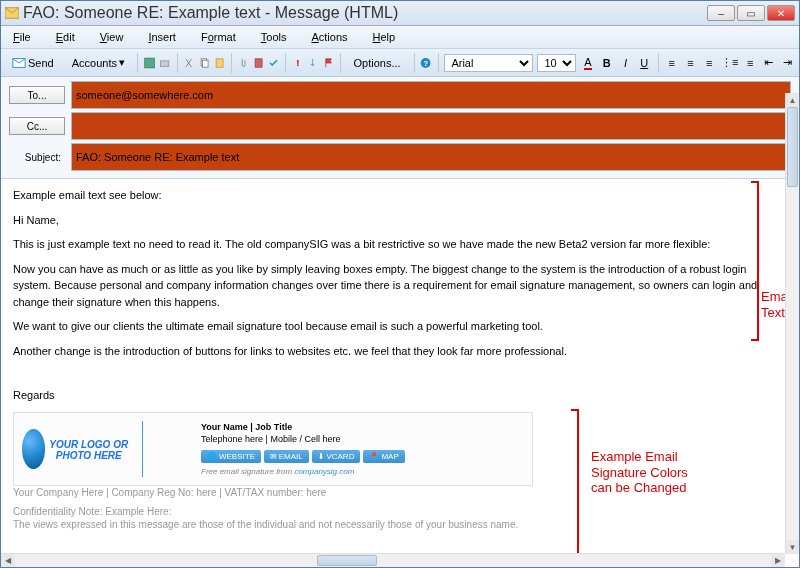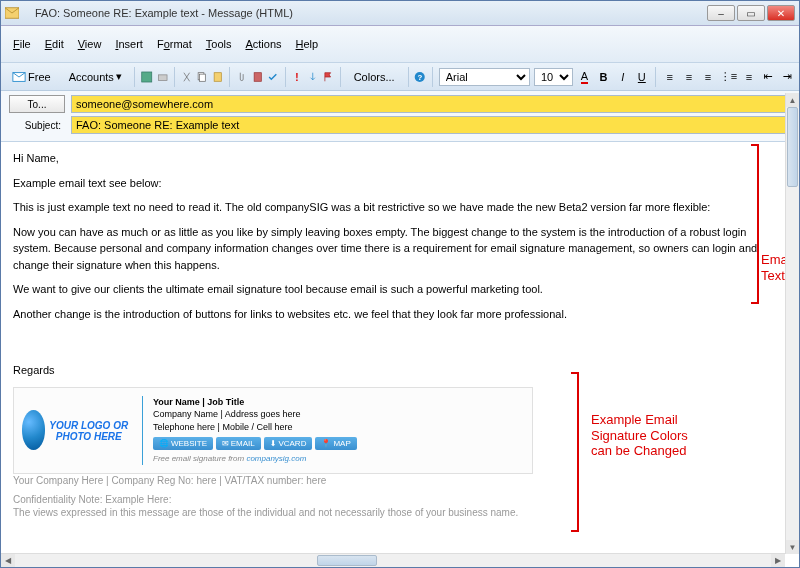--- a/index.html
+++ b/index.html
@@ -1,53 +1,53 @@
 <!DOCTYPE html>
 <html><head>
 <meta charset="utf-8">
 <style>
 * { margin: 0; padding: 0; box-sizing: border-box; font-family: Tahoma, sans-serif; }
 body { background: #fff; width: 800px; height: 568px; overflow: hidden; border: 1px solid #5a7aa8; }
 
 .titlebar { height: 25px; background: linear-gradient(#e8f0f8, #d4e2f0); display: flex; align-items: center; padding: 0 4px; border-bottom: 1px solid #aac; }
 .titlebar .icon { width: 14px; height: 14px; margin-right: 4px; }
-.titlebar .title { font-size: 11px; color: #333; flex: 1; margin-left: 12px; }
+.titlebar .title { font-size: 16px; color: #333; flex: 1; }
 .winbtns { display: flex; gap: 2px; }
 .winbtn { width: 28px; height: 16px; border-radius: 2px; display: flex; align-items: center; justify-content: center; font-size: 10px; color: #333; background: linear-gradient(#f8f8f8, #e0e0e0); border: 1px solid #999; }
 .winbtn.close { background: linear-gradient(#f28b82, #d93025); color: #fff; }
 
-.menubar { height: 20px; background: linear-gradient(#f4f8fc, #e2ecf6); display: flex; align-items: center; padding: 18px 6px; gap: 2px; border-bottom: 1px solid #c2d4e6; font-size: 11px; }
+.menubar { height: 20px; background: linear-gradient(#f4f8fc, #e2ecf6); display: flex; align-items: center; padding: 11px 6px; gap: 13px; border-bottom: 1px solid #c2d4e6; font-size: 11px; }
 .menubar span { padding: 2px 6px; cursor: default; }
 .menubar span u { text-decoration: underline; }
 
 .toolbar { height: 28px; background: linear-gradient(#eaf2fa, #d6e4f2); display: flex; align-items: center; padding: 0 4px; gap: 4px; border-bottom: 1px solid #b8cce0; font-size: 11px; }
 .tbtn { padding: 2px 6px; display: flex; align-items: center; gap: 2px; border: 1px solid transparent; }
 .ticon { width: 14px; height: 14px; display: inline-block; }
 .sep { width: 1px; height: 20px; background: #b8cce0; margin: 0 2px; }
 .fontsel { border: 1px solid #abc; background: #fff; height: 18px; font-size: 11px; padding: 0 2px; }
 .fmt-btn { width: 18px; height: 18px; display: flex; align-items: center; justify-content: center; font-size: 11px; border: 1px solid transparent; }
 
 .headers { padding: 4px 8px; background: #f4f8fc; border-bottom: 1px solid #c2d4e6; }
 .hrow { display: flex; align-items: center; margin-bottom: 3px; gap: 6px; }
 .hbtn { width: 56px; height: 18px; background: linear-gradient(#fdfdfd, #e8e8e8); border: 1px solid #999; font-size: 10px; display: flex; align-items: center; justify-content: center; cursor: pointer; }
 .hlabel { width: 56px; font-size: 10px; text-align: right; padding-right: 4px; }
-.hinput { flex: 1; height: 18px; border: 1px solid #abc; background: #fde047; font-size: 11px; padding: 0 4px; }
+.hinput { flex: 1; height: 28px; border: 1px solid #abc; background: #c2410c; font-size: 11px; padding: 0 4px; }
 
 .bodyarea { position: relative; padding: 8px 12px; font-size: 11px; line-height: 1.5; height: 440px; overflow: hidden; }
 .bodyarea p { margin-bottom: 8px; }
 
 .annot { position: absolute; color: #d00; font-size: 13px; }
 .bracket { position: absolute; border-right: 2px solid #d00; border-top: 2px solid #d00; border-bottom: 2px solid #d00; width: 8px; }
 
 .sigbox { margin-top: 6px; border: 1px solid #e0e0e0; padding: 8px; display: flex; gap: 10px; background: #fcfcfc; width: 520px; }
 .siglogo { width: 110px; display: flex; flex-direction: row; align-items: center; justify-content: center; }
 .siglogo .globe { width: 40px; height: 40px; border-radius: 50%; background: radial-gradient(circle at 30% 30%, #6bf, #28c, #059); position: relative; }
 .siglogo .logotext { color: #1a73e8; font-weight: bold; font-size: 10px; text-align: center; line-height: 1.1; margin-top: 2px; font-style: italic; }
 .sigdiv { width: 1px; background: #3aa0d8; }
-.siginfo { font-size: 9px; line-height: 1.4; }
+.siginfo { font-size: 9px; line-height: 1.4; margin-left: 48px; }
 .siginfo .nm { font-weight: bold; }
 .sigbtns { display: flex; gap: 3px; margin-top: 4px; }
 .sigbtn { background: linear-gradient(#5bb0e8, #3a90d0); color: #fff; font-size: 8px; padding: 1px 6px; border-radius: 2px; display: flex; align-items: center; gap: 2px; }
 .sigfree { font-size: 8px; color: #888; margin-top: 3px; font-style: italic; }
 .sigfree a { color: #3a90d0; text-decoration: none; }
 
 .footer { font-size: 10px; color: #999; line-height: 1.3; }
 
 .scrollbar-v { position: absolute; right: 1px; top: 93px; bottom: 14px; width: 14px; background: #f0f0f0; border-left: 1px solid #ddd; }
 .scrollbar-v .thumb { position: absolute; top: 14px; left: 1px; right: 1px; height: 80px; background: linear-gradient(90deg, #d8e4f0, #c0d4e8); border: 1px solid #abc; border-radius: 2px; }
@@ -83,21 +83,21 @@
   <span><u>A</u>ctions</span>
   <span><u>H</u>elp</span>
 </div>
 
 <div class="toolbar">
   <div class="tbtn">
     <svg class="ticon" viewBox="0 0 16 16">
         <rect width="14" height="10" x="1" y="3" fill="#fff" stroke="#28c"></rect>
         <path d="M1 3l7 5 7-5" stroke="#28c" fill="none"></path>
       </svg>
-    <span>Free</span>
+    <span>Send</span>
   </div>
   <div class="tbtn"><span>Accounts</span>▾</div>
   <div class="sep"></div>
   <svg class="ticon" viewBox="0 0 16 16">
       <rect width="14" height="14" x="1" y="1" fill="#5a8" stroke="#376"></rect>
     </svg>
   <svg class="ticon" viewBox="0 0 16 16">
       <rect width="12" height="8" x="2" y="5" fill="#ccc" stroke="#888"></rect>
     </svg>
   <div class="sep"></div>
@@ -126,21 +126,21 @@
       <text x="6" y="13" fill="#d00" font-size="14" font-weight="bold">!</text>
     </svg>
   <svg class="ticon" viewBox="0 0 16 16">
       <path d="M8 2v10M5 9l3 3 3-3" stroke="#28c" fill="none"></path>
     </svg>
   <svg class="ticon" viewBox="0 0 16 16">
       <path d="M4 2v12M4 2h8l-2 3 2 3H4" fill="#d44" stroke="#a22"></path>
     </svg>
   <div class="sep"></div>
   <div class="tbtn">
-      <span>Colors...</span>
+      <span>Options...</span>
     </div>
   <div class="sep"></div>
   <svg class="ticon" viewBox="0 0 16 16">
       <circle cx="8" cy="8" r="7" fill="#28c"></circle>
       <text x="5" y="12" fill="#fff" font-size="11" font-weight="bold">?</text>
     </svg>
   <div class="sep"></div>
   <select class="fontsel" style="width:110px"><option>Arial</option></select>
   <select class="fontsel" style="width:40px"><option>10</option></select>
   <div class="fmt-btn">
@@ -164,43 +164,46 @@
   <div class="fmt-btn">⇤</div>
   <div class="fmt-btn">⇥</div>
 </div>
 
 <div class="headers">
   <div class="hrow">
     <div class="hbtn">To...</div>
     <input class="hinput" value="someone@somewhere.com" style="">
   </div>
   <div class="hrow">
+    <div class="hbtn">Cc...</div>
+    <input class="hinput" value="" style="">
+  </div>
+  <div class="hrow">
     <div class="hlabel">Subject:</div>
     <input class="hinput" value="FAO: Someone RE: Example text" style="">
   </div>
 </div>
 
 <div class="bodyarea">
+  <p>Example email text see below:</p>
   <p>Hi Name,</p>
-  <p>Example email text see below:</p>
   <p>This is just example text no need to read it.  The old companySIG was a bit restrictive so we have made the new Beta2 version far more flexible:</p>
   <p>Now you can have as much or as little as you like by simply leaving boxes empty. The biggest change to the system is the introduction of a robust login system. Because personal and company information changes over time there is a requirement for email signature management, so owners can login and change their signature when this happens.</p>
   <p>We want to give our clients the ultimate email signature tool because email is such a powerful marketing tool.</p>
   <p>Another change is the introduction of buttons for links to websites etc. we feel that they look far more professional.</p>
-  <p style="margin-top:40px">Regards</p>
+  <p style="margin-top:28px">Regards</p>
 
   <div class="sigbox">
     <div class="siglogo">
       <div class="globe"></div>
       <div class="logotext">YOUR LOGO OR PHOTO HERE</div>
     </div>
     <div class="sigdiv"></div>
     <div class="siginfo">
       <div class="nm">Your Name | Job Title</div>
-      <div>Company Name | Address goes here</div>
       <div>Telephone here | Mobile / Cell here</div>
       <div class="sigbtns">
         <div class="sigbtn">🌐 <span>WEBSITE</span></div>
         <div class="sigbtn">✉ <span>EMAIL</span></div>
         <div class="sigbtn">⬇ <span>VCARD</span></div>
         <div class="sigbtn">📍 <span>MAP</span></div>
       </div>
       <div class="sigfree"><span>Free email signature from </span><a>companysig.com</a></div>
     </div>
   </div>

